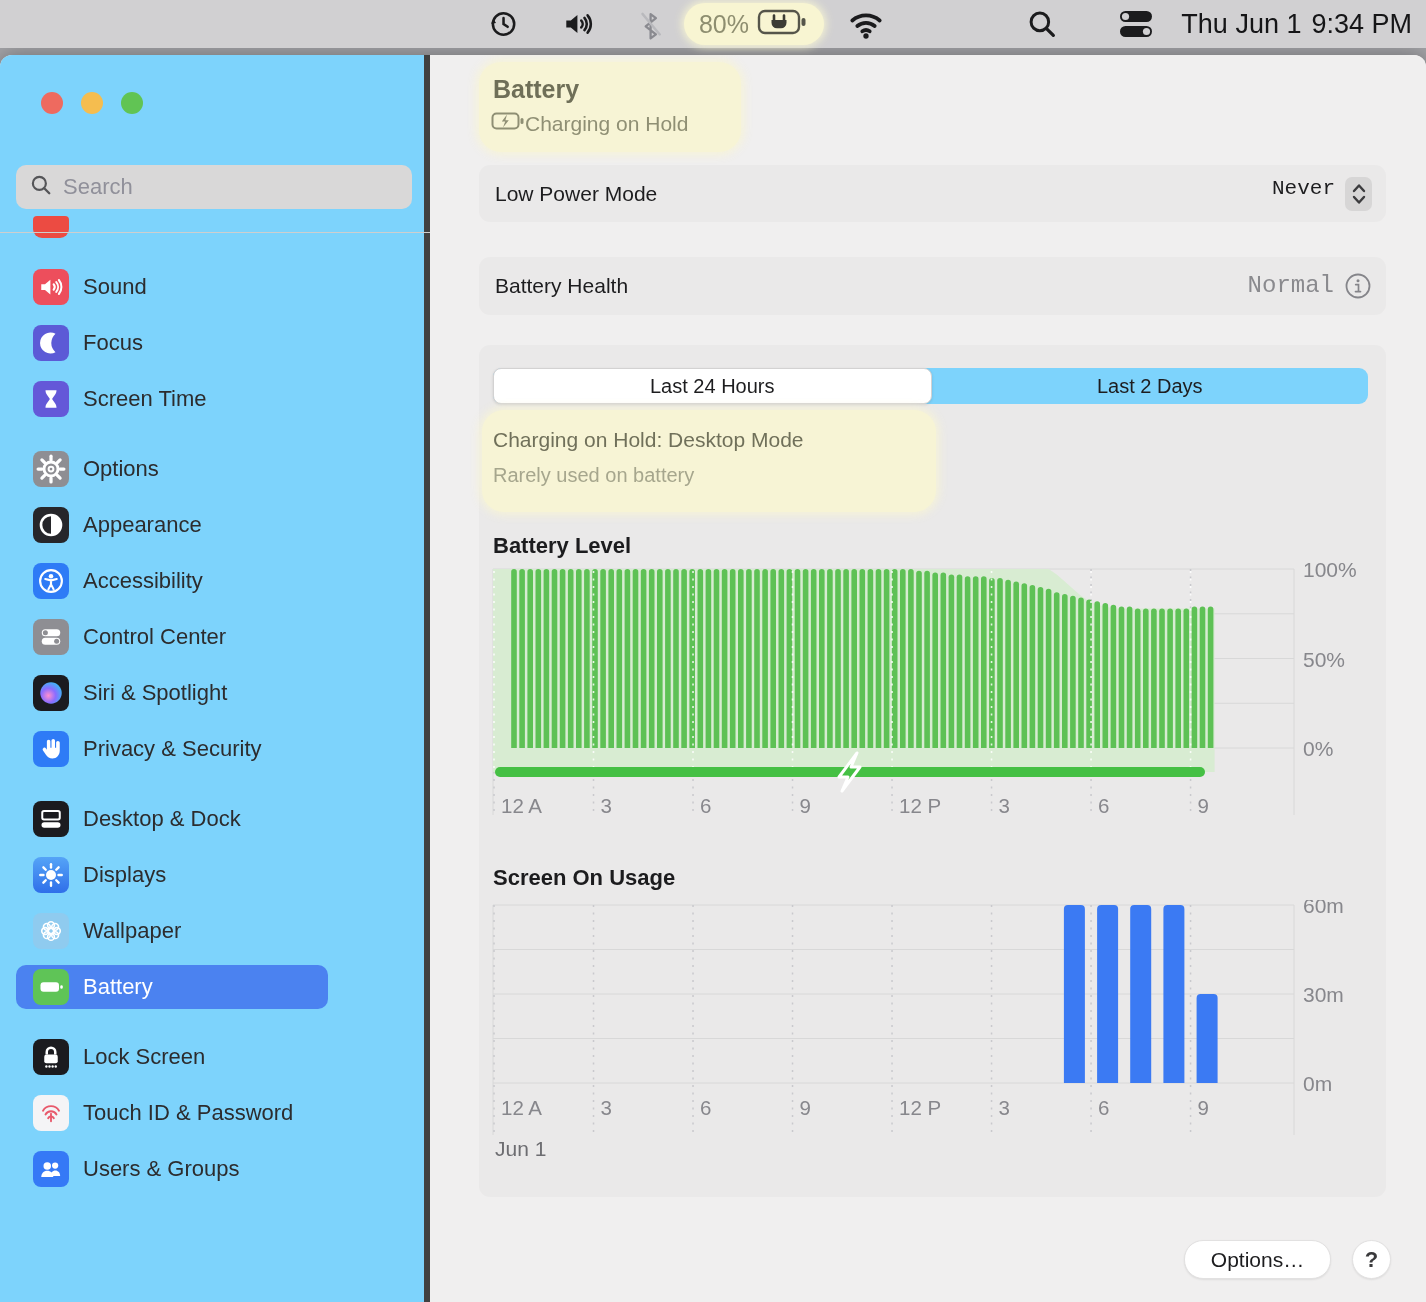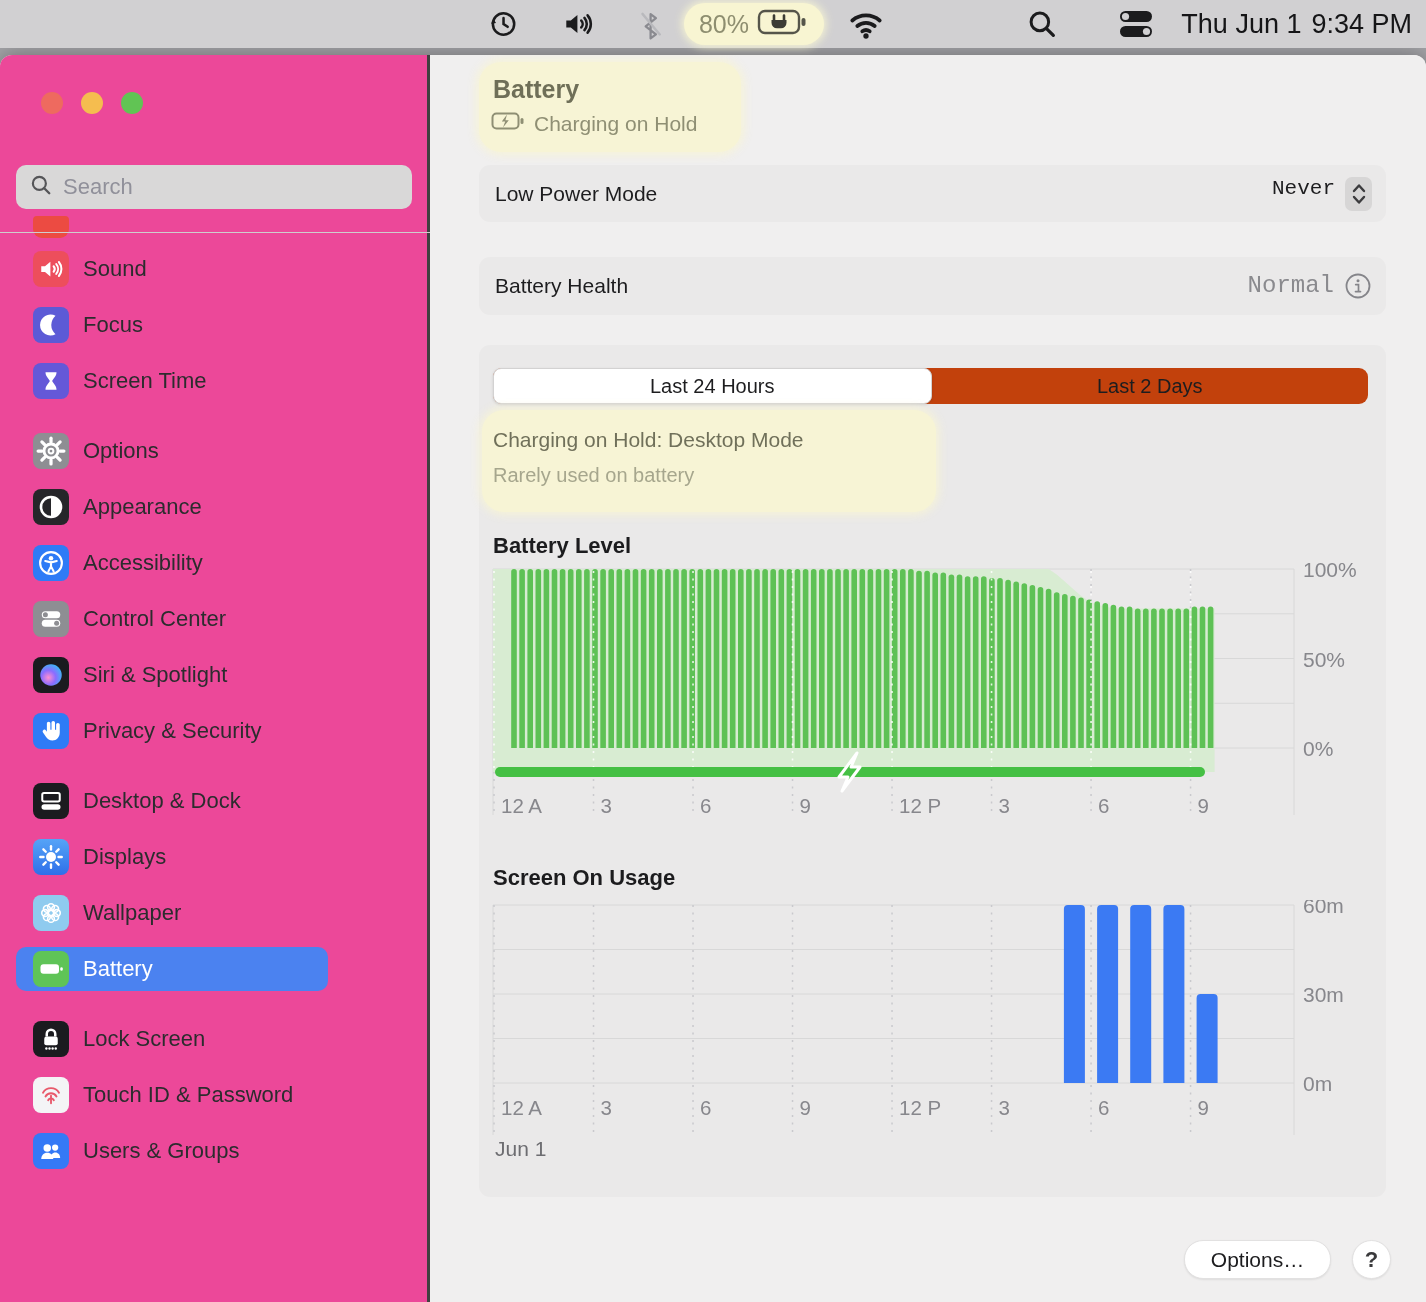--- a/index.html
+++ b/index.html
@@ -10,52 +10,52 @@
   #menubar { position:absolute; left:0; top:0; width:1426px; height:48px; background:#d1d0d2; z-index:50;text-align:center; }
   .mb-ic { position:absolute; top:0; height:48px; display:flex; align-items:center; justify-content:center; }
   #mb-batt-hl { position:absolute; left:684px; top:3px; width:140px; height:42px; border-radius:21px; background:#f8f5d2; box-shadow:0 0 8px 2px rgba(248,245,210,.95); display:flex; align-items:center; justify-content:center; gap:8px; }
   #mb-batt-hl .pct { font-size:25px; color:#8e8e70; }
   #mb-datetime { position:absolute; right:14px; top:0; height:48px; display:flex; align-items:center; gap:10px; font-size:27px; color:#151517; }
 
   
   #window { position:absolute; left:0; top:55px; width:1426px; height:1247px; border-radius:12px 12px 0 0; overflow:hidden; background:#f0efef; box-shadow:0 0 22px rgba(0,0,0,.35); }
 
   
-  #sidebar { position:absolute; left:0; top:0; width:430px; height:100%; background:#ec4899; border-right:3px solid #404040; }
+  #sidebar { position:absolute; left:0; top:0; width:430px; height:100%; background:#7dd3fc; border-right:6px solid #404040; }
   .tl { position:absolute; top:37px; width:22px; height:22px; border-radius:50%; }
   #search { position:absolute; left:16px; top:110px; width:396px; height:44px; background:#d9d8d8; border-radius:10px; display:flex; align-items:center; padding:0 12px; gap:9px; }
   #search input { border:none; outline:none; background:transparent; font-size:22px; color:#3c3c3e; width:100%; font-family:inherit; }
   #search input::placeholder { color:#90909a; }
   #sb-divider { position:absolute; left:0; top:177px; width:430px; height:1px; background:#cfcece; z-index:3; }
   #notif-sliver { position:absolute; left:33px; top:161px; width:36px; height:22px; background:#ec4b42; border-radius:4px 4px 9px 9px; z-index:2; }
-  #sb-list { position:absolute; left:0; top:176px; width:344px; bottom:0; overflow:hidden; padding-top:16px; }
+  #sb-list { position:absolute; left:0; top:194px; width:344px; bottom:0; overflow:hidden; padding-top:16px; }
   .sb-group { margin-bottom:26px; }
   .sb-item { height:44px; margin:0 16px 12px 16px; border-radius:10px; display:flex; align-items:center; padding-left:17px; cursor:default; }
   .sb-item .label { margin-left:14px; font-size:22px; color:#2c2c2e; }
   .sb-item.selected { background:#4b82f0; }
   .sb-item.selected .label { color:#ffffff; }
   .tile { width:36px; height:36px; border-radius:8px; flex:0 0 36px; display:flex; align-items:center; justify-content:center; }
   .tile svg { width:30px; height:30px; }
 
   
   #content { position:absolute; left:431px; top:0; right:0; bottom:0; background:#f0efef; }
   .hl { background:#f7f4d5; box-shadow:0 0 10px 3px rgba(247,244,213,.9); }
   #head-hl { position:absolute; left:48px; top:7px; width:262px; height:90px; border-radius:22px; }
   #head-title { position:absolute; left:62px; top:20px; font-size:25px; font-weight:bold; color:#6f6f58; }
-  #head-sub { position:absolute; left:60px; top:56px; display:flex; align-items:center; gap:9px; font-size:21px; color:#8f8f74; }
+  #head-sub { position:absolute; left:60px; top:56px; display:flex; align-items:center; font-size:21px; color:#8f8f74; }
   .card { position:absolute; left:48px; width:907px; background:#eae9e9; border-radius:11px; }
   .row-card { height:57px; display:flex; align-items:center; padding:0 14px 0 16px; }
   .row-label { font-size:21px; color:#1d1d1f; }
   .row-right { margin-left:auto; display:flex; gap:10px;font-family:Liberation Mono, monospace; }
   #lpm-val { font-size:21px; color:#1d1d1f; }
   #stepper { width:27px; height:34px; background:#d7d6d6; border-radius:7px; display:flex; align-items:center; justify-content:center; }
   #bh-val { font-size:24px; color:#8a8a8e; }
 
   #bigcard { top:290px; height:852px; }
-  #segctl { position:absolute; left:14px; top:23px; width:875px; height:36px; background:#c2410c; border-radius:9px; display:flex; }
+  #segctl { position:absolute; left:14px; top:23px; width:875px; height:36px; background:#7dd3fc; border-radius:9px; display:flex; }
   .seg { flex:1; display:flex; align-items:center; justify-content:center; font-size:20px; color:#1d1d1f; border-radius:8px; }
   .seg.sel { background:#ffffff; border:1px solid #d3d2d2; box-shadow:0 1px 3px rgba(0,0,0,.12); font-weight:500; }
   #callout { position:absolute; left:3px; top:65px; width:454px; height:102px; border-radius:22px; }
   #callout-title { position:absolute; left:14px; top:83px; font-size:21px; color:#70705a; }
   #callout-sub { position:absolute; left:14px; top:119px; font-size:20px; color:#a6a68d; }
   .chart-title { position:absolute; left:14px; font-size:22px; font-weight:bold; color:#1c1c1e; }
   #bl-title { top:188px; }
   #su-title { top:520px; }
   #bl-svg { position:absolute; left:0; top:215px; }
   #su-svg { position:absolute; left:0; top:555px; }

